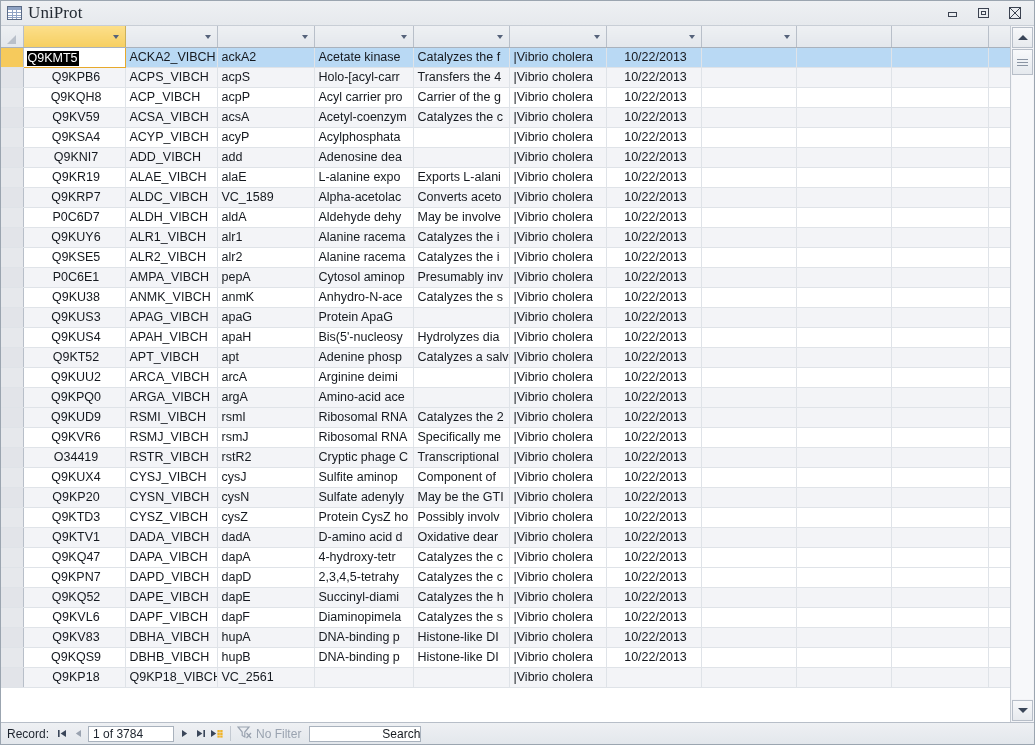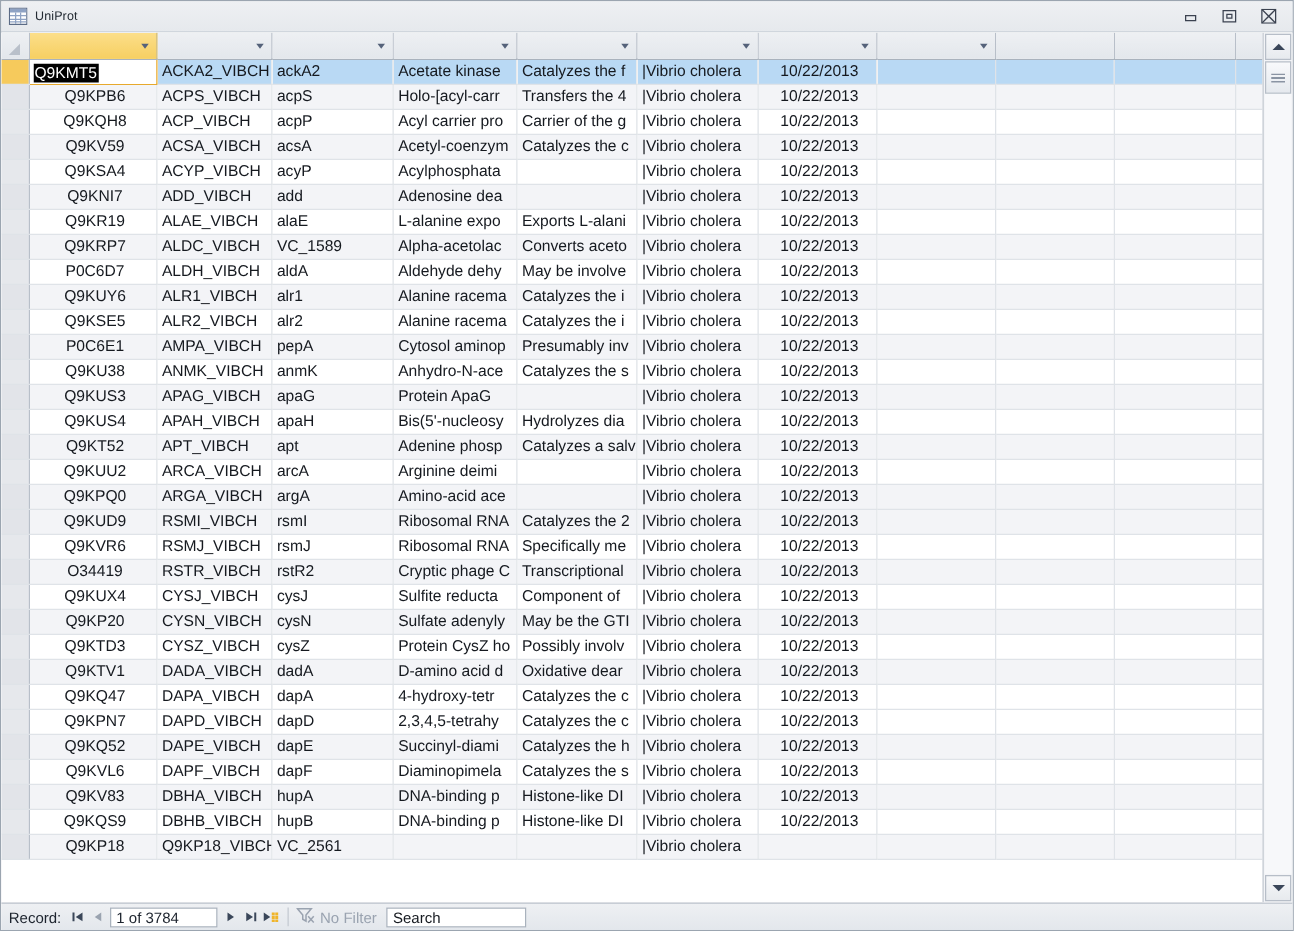--- a/index.html
+++ b/index.html
@@ -39,23 +39,24 @@
     position: relative;
     border-bottom: 1px solid #c8ced6;
   }
   #doc-icon {
     width: 15px;
     height: 14px;
     margin-right: 6px;
     flex: 0 0 15px;
   }
   #doc-title {
-    font-size: 10px;
+    font-size: 17px;
     color: #232a33;
     letter-spacing: 0.1px;
+    font-family: Liberation Serif, serif;
   }
   .wbtns {
     position: absolute;
     right: 4px;
     top: 0;
     height: 24px;
     display: flex;
     align-items: center;
   }
   .wbtn {
@@ -341,20 +342,21 @@
     height: 16px;
     background: #ffffff;
     border: 1px solid #a9b2bd;
     margin-left: 8px;
     display: flex;
     align-items: center;
     padding-left: 4px;
     font-size: 12px;
     box-sizing: border-box;
     color: #15191f;
+    justify-content: flex-end;
   }
 </style>
 </head>
 <body>
 
 <div id="window">
 
   <div id="titlebar">
     <span id="doc-icon">
       <svg width="15" height="14" viewBox="0 0 15 14">
@@ -784,21 +786,21 @@
                 <td></td>
                 <td></td>
                 <td></td>
                 <td></td>
               </tr>
               <tr class="odd">
                 <td class="rowsel"></td>
                 <td class="date">Q9KUX4</td>
                 <td>CYSJ_VIBCH</td>
                 <td>cysJ</td>
-                <td>Sulfite reducta</td>
+                <td>Sulfite aminop</td>
                 <td>Component of</td>
                 <td>|Vibrio cholera</td>
                 <td class="date">10/22/2013</td>
                 <td></td>
                 <td></td>
                 <td></td>
                 <td></td>
               </tr>
               <tr class="even">
                 <td class="rowsel"></td>

